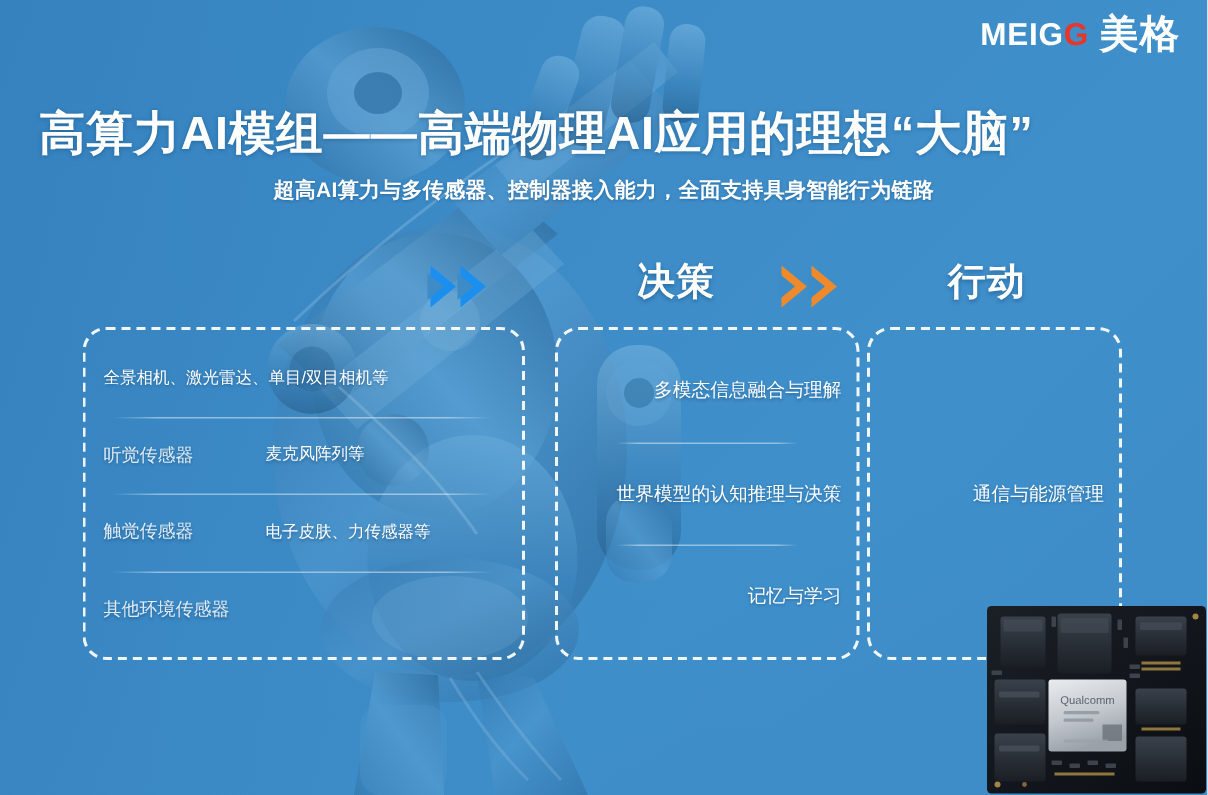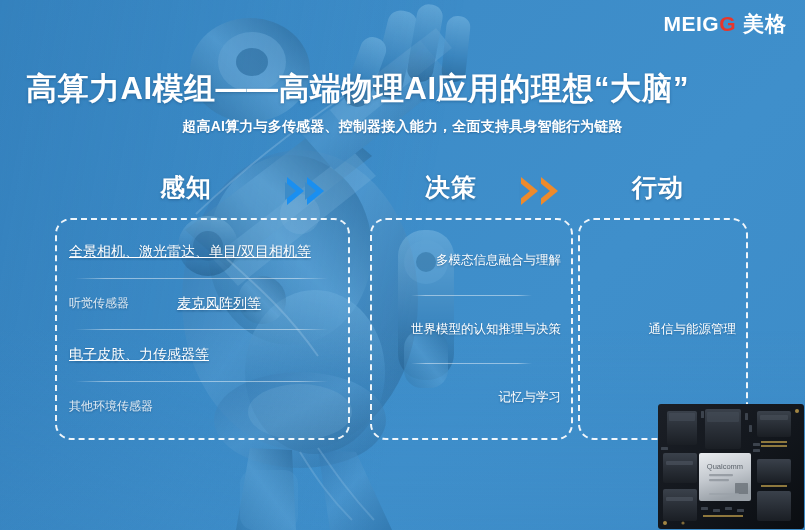--- a/index.html
+++ b/index.html
@@ -53,25 +53,26 @@
     font-weight: bold;
     letter-spacing: 0.5px;
     color: #ffffff;
     line-height: 1;
     display: flex;
     align-items: flex-start;
     padding-left: 17px;
   }
   .logo-mark .g { color: #e8362a; }
   .logo-cn {
-    font-size: 21px;
+    font-size: 26px;
     font-weight: bold;
     color: #ffffff;
     line-height: 1;
     letter-spacing: 1px;
+    font-family: Liberation Serif, serif;
   }
 
   
   .title {
     position: absolute;
     top: 68px;
     left: 0;
     width: 715px;
     text-align: center;
     font-size: 31px;
@@ -180,25 +181,24 @@
   .kv-key {
     width: 108px;
     flex: none;
     font-size: 12px;
     color: rgba(255,255,255,0.86);
     line-height: 1.45;
     text-shadow: 0 1px 2px rgba(10,50,90,0.4);
   }
   .kv-val {
     flex: 1;
-    font-size: 14px;
+    font-size: 11px;
     color: #ffffff;
     line-height: 1.5;
     text-shadow: 0 1px 2px rgba(10,50,90,0.4);
-    text-decoration: underline;
   }
 
   
   .line-list {
     display: flex;
     flex-direction: column;
     height: 100%;
     padding: 6px 10px;
   }
   .line-row {
@@ -335,21 +335,20 @@
     <span class="logo-mark">
       <span>MEIG</span>
         <span class="g">G</span>
     </span>
     <span class="logo-cn">美格</span>
   </div>
 
   <div class="title">高算力AI模组——高端物理AI应用的理想“大脑”</div>
   <div class="subtitle">超高AI算力与多传感器、控制器接入能力，全面支持具身智能行为链路</div>
 
-  <div class="stage-head perception">感知</div>
   <div class="stage-head decision">决策</div>
   <div class="stage-head action">行动</div>
 
   <div class="arrows blue">
     <span class="chev"></span>
     <span class="chev"></span>
   </div>
   <div class="arrows orange">
     <span class="chev"></span>
     <span class="chev"></span>
@@ -358,20 +357,21 @@
   <div class="panel p1">
     <div class="kv-list">
       <div class="kv-row">
         <div class="kv-val">全景相机、激光雷达、单目/双目相机等</div>
       </div>
       <div class="kv-row">
         <div class="kv-key">听觉传感器</div>
         <div class="kv-val">麦克风阵列等</div>
       </div>
       <div class="kv-row">
+        <div class="kv-key">触觉传感器</div>
         <div class="kv-val">电子皮肤、力传感器等</div>
       </div>
       <div class="kv-row">
         <div class="kv-key">其他环境传感器</div>
       </div>
     </div>
   </div>
 
   <div class="panel p2">
     <div class="line-list">

